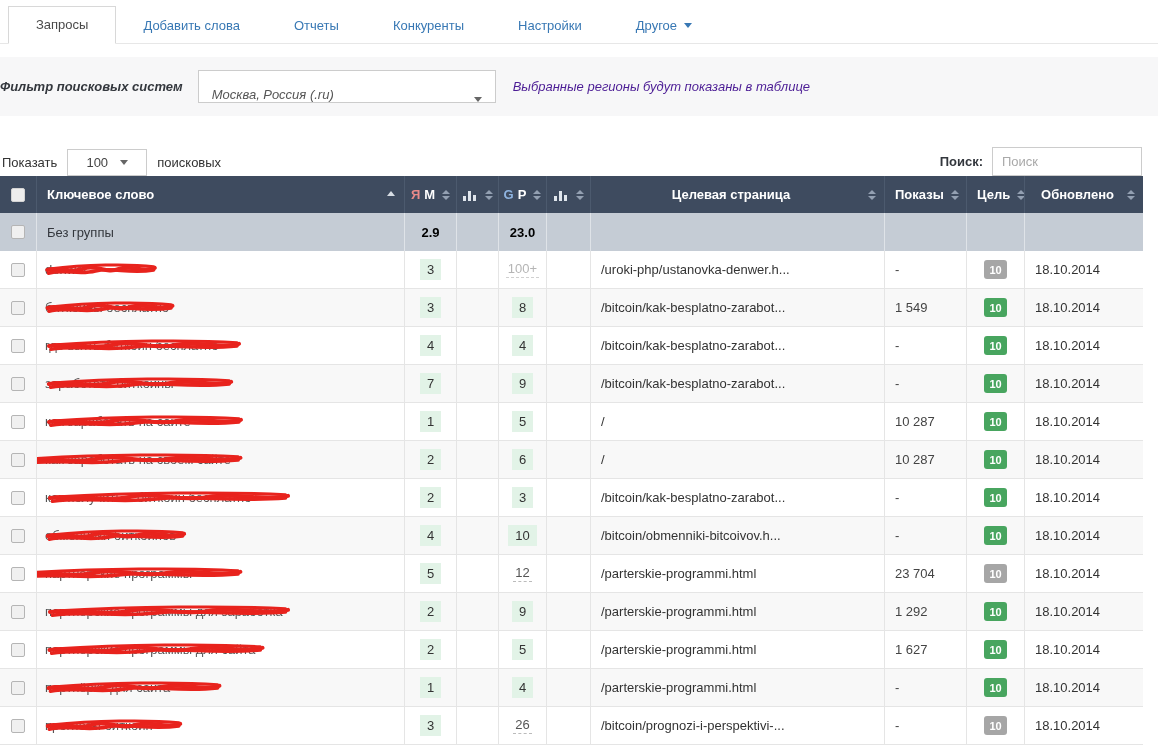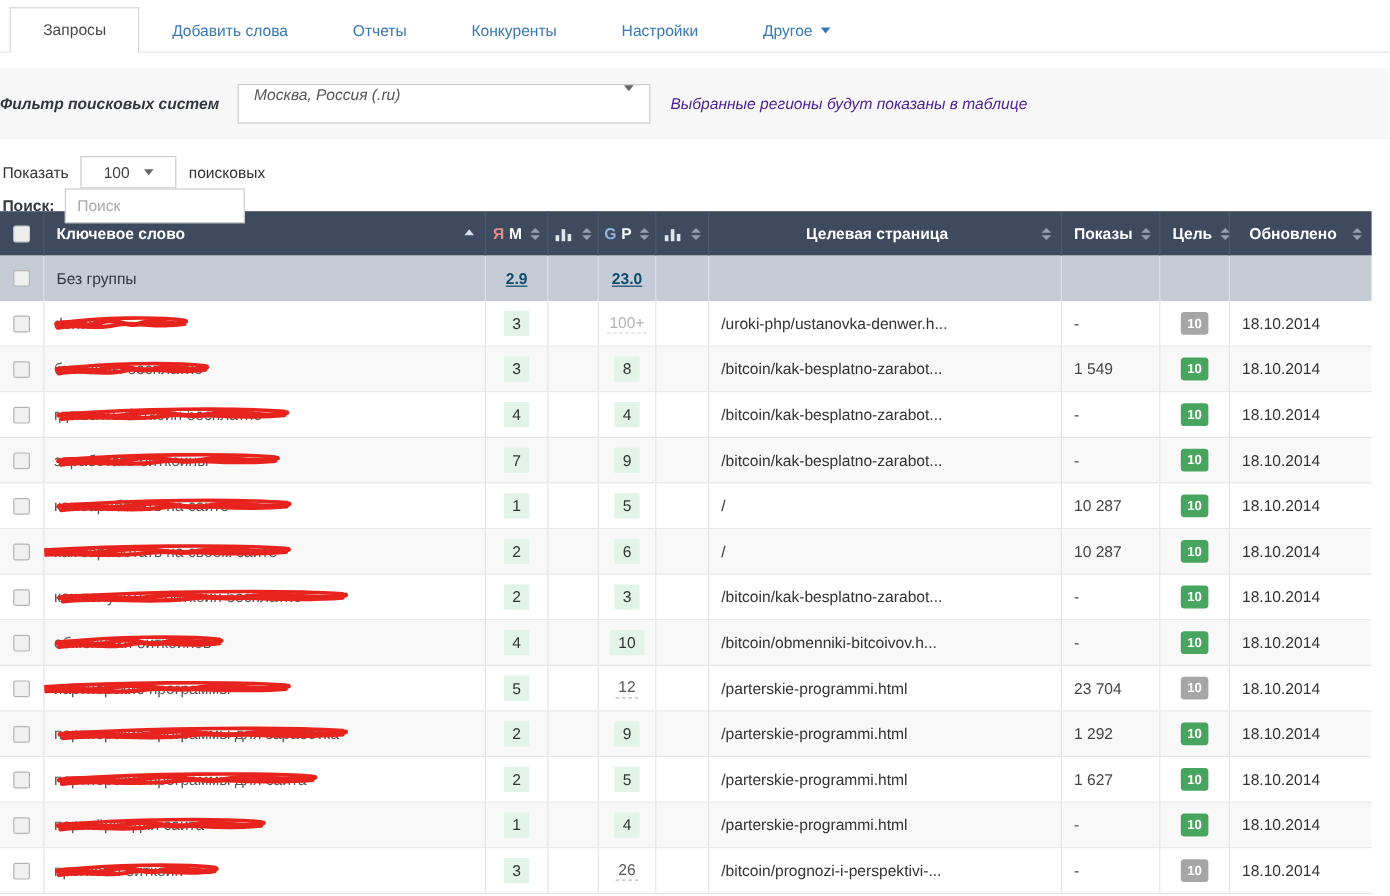--- a/index.html
+++ b/index.html
@@ -12,26 +12,26 @@
 
   
   .tabbar { display:flex; align-items:flex-end; padding:8px 0 0 8px; height:44px; border-bottom:1px solid #e7e7e7; }
   .tab { padding:10px 27px 11px; color:#3878b4; cursor:pointer; margin-bottom:-1px; white-space:nowrap; display:flex; align-items:center; }
   .tab.active { background:#fff; border:1px solid #d8d8d8; border-bottom:1px solid #fff; color:#4a4a4a; }
   .tab .dd-caret { width:0; height:0; border-left:4px solid transparent; border-right:4px solid transparent; border-top:5px solid #3878b4; margin-left:7px; }
 
   
   .filterbar { margin-top:13px; height:59px; background:#f7f7f8; display:flex; align-items:center; padding:0 0;font-style:italic; }
   .filter-label { font-weight:bold; color:#33373d; }
-  .region-select { width:344px; height:33px; background:#fff; border:1px solid #ccc; margin-left:15px; padding:0 13px; display:flex; align-items:flex-start; justify-content:space-between; color:#555; cursor:pointer; }
+  .region-select { width:298px; height:33px; background:#fff; border:1px solid #ccc; margin-left:15px; padding:0 13px; display:flex; align-items:flex-end; justify-content:space-between; color:#555; cursor:pointer; }
   .sel-caret { width:0; height:0; border-left:4px solid transparent; border-right:4px solid transparent; border-top:5px solid #666; }
   .filter-hint { color:#4c1d95; margin-left:17px; }
 
   
-  .controls { margin-top:14px; height:46px; display:flex; align-items:flex-start; justify-content:space-between; padding:0 16px 0 2px;flex-direction:column; }
+  .controls { margin-top:14px; height:46px; display:flex; align-items:flex-end; justify-content:space-between; padding:0 16px 0 2px; }
   .controls-left { display:flex; align-items:center; }
   .page-select { width:80px; height:27px; border:1px solid #ccc; margin:0 10px; display:flex; align-items:center; justify-content:center; color:#444; cursor:pointer; }
   .page-select .val { margin-right:12px; }
   .controls-right { display:flex; align-items:center; }
   .search-label { font-weight:bold; color:#33373d; margin-right:9px; }
   .search-input { width:150px; height:29px; border:1px solid #ccc; padding:0 9px; font:inherit; color:#000000; outline:none; }
   .search-input::placeholder { color:#a9a9a9; }
 
   
   .grid { width:1143px; }
@@ -48,21 +48,21 @@
   .gg-letter { color:#8fb4e0; margin-right:4px; }
   .bar-icon { display:inline-flex; align-items:flex-end; height:12px; }
   .bar-icon i { display:block; width:3px; background:#dfe5ec; margin-right:2px; }
   .cbx { width:14px; height:14px; border:1px solid #b5b5b5; border-radius:2px; background:#f0f0f0; display:inline-block; cursor:pointer; }
   .thead .cbx { background:#ededed; border-color:#d3d3d3; }
 
   .group-row { background:#c5ccd5; height:38px; color:#2e3338; }
   .group-row .td { border-left:1px solid rgba(255,255,255,0.45); }
   .group-row .td:first-child { border-left:none; }
   .group-label { font-weight:normal; color:#33373d; }
-  .group-val { font-weight:bold; color:#0c4a6e;text-decoration:underline; }
+  .group-val { font-weight:bold; color:#000000; }
 
   .data-row { height:38px; border-bottom:1px solid #e5e5e5; background:#fff; }
   .data-row.alt { background:#f8f8f8; }
   .td { display:flex; align-items:center; border-left:1px solid #e5e5e5; overflow:hidden; }
   .td:first-child { border-left:none; }
   .td.center { justify-content:center; }
   .td.pad { padding-left:10px; }
 
   .kw-cell { position:relative; padding-left:8px; color:#555; }
   .scribble { position:absolute; top:50%; transform:translateY(-50%); height:17px; }

